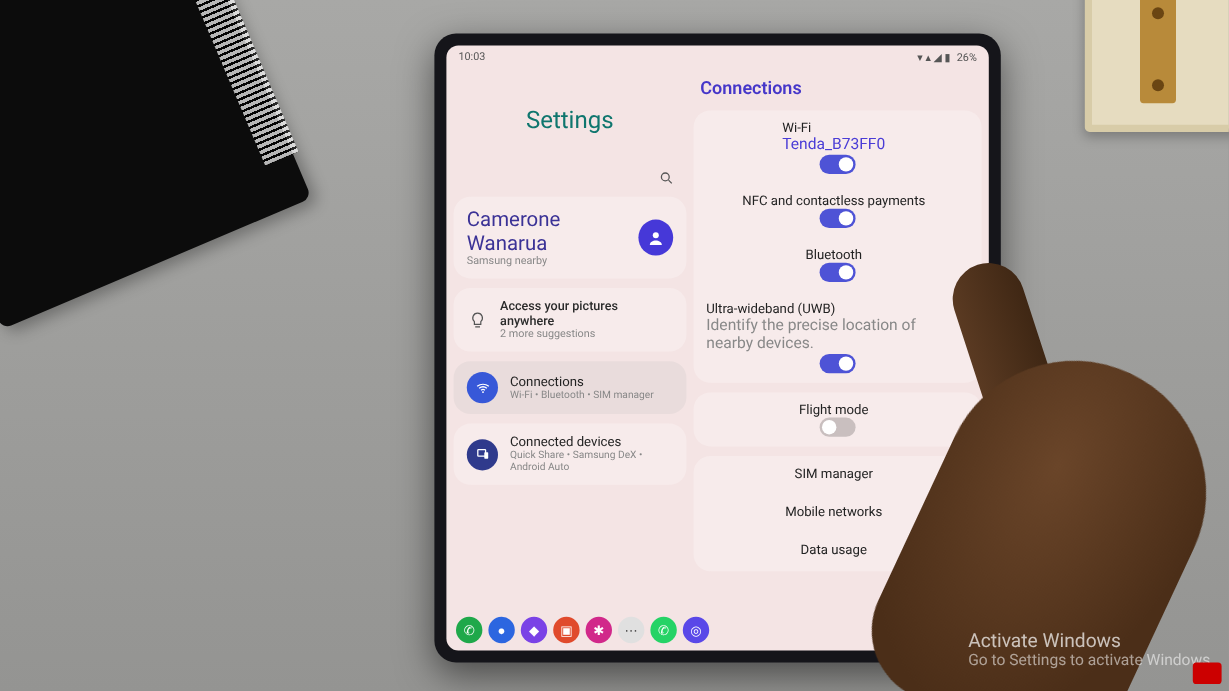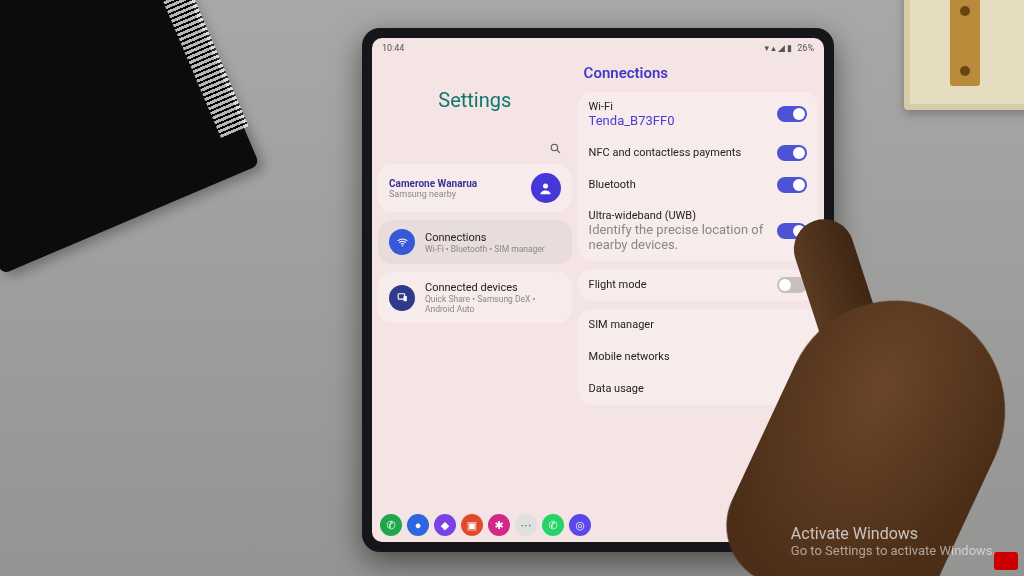--- a/index.html
+++ b/index.html
@@ -20,21 +20,21 @@
   }
   .box-barcode { position:absolute; right:-5px; top:20px; width:30px; height:200px; background: repeating-linear-gradient(0deg,#fff 0,#fff 3px,#000 3px,#000 5px); opacity:.7;}
   .wood {
     position:absolute; right:-20px; top:-20px; width:140px; height:130px;
     background:#e6dcc0; border:6px solid #d8cca8; border-radius:4px;
     box-shadow: 0 4px 10px rgba(0,0,0,.25);
   }
   .hinge { position:absolute; left:40px; top:10px; width:30px; height:90px; background:#b88a3a; border-radius:3px; }
   .hinge::before, .hinge::after { content:""; position:absolute; left:10px; width:10px; height:10px; background:#6a4512; border-radius:50%; }
   .hinge::before{top:10px;} .hinge::after{bottom:10px;}
-  .activate { position:absolute; right:28px; bottom:18px; text-align:left; color:rgba(255,255,255,.55); font-size:13px;}
+  .activate { position:absolute; right:12px; bottom:18px; text-align:left; color:rgba(255,255,255,.55); font-size:13px;}
   .activate .h { font-size:16px; color:rgba(255,255,255,.7); }
   
   .device {
     position:absolute; left:362px; top:28px; width:472px; height:524px;
     background:#15151a; border-radius:18px; padding:10px;
     box-shadow: 0 10px 30px rgba(0,0,0,.5);
   }
   .screen {
     width:100%; height:100%; border-radius:10px;
     background:#f4e4e4; 
@@ -50,40 +50,40 @@
   .left { flex: 0 0 44%; }
   .right { flex:1; }
   .left-title { font-size:20px; color:#0f766e; text-align:center; margin:30px 0 28px 0; font-weight:400;}
   .search-row { display:flex; justify-content:flex-end; padding:2px 10px 6px 0;}
   .search-icon svg { width:13px; height:13px; stroke:#555; }
   .card {
     background:#f7ebeb; border-radius:14px; padding:9px 11px; margin-bottom:8px;
   }
   .card.selected { background:#e9dcdc; }
   .account { display:flex; align-items:center; justify-content:space-between;}
-  .account .name { font-size:10px; color:#3b3296; font-weight:700;}
+  .account .name { font-size:17px; color:#3b3296; font-weight:400;}
   .account .sub { font-size:9px; color:#888;}
   .avatar { width:30px; height:30px; border-radius:50%; background:#4638d8; display:flex; align-items:center; justify-content:center;}
   .avatar svg{ width:15px; height:15px; fill:#fff;}
   .sugg { display:flex; align-items:center; gap:10px;}
   .bulb { width:18px; display:flex; justify-content:center; }
   .bulb svg{ width:16px; height:16px; stroke:#555; fill:none;}
   .sugg .t { font-size:10.5px; font-weight:500; line-height:1.2;}
   .sugg .s { font-size:9px; color:#888;}
   .cat { display:flex; gap:10px; align-items:center;}
   .cat-icon { width:26px; height:26px; border-radius:50%; display:flex; align-items:center; justify-content:center; flex-shrink:0;}
   .cat-icon.blue { background:#3758d8;}
   .cat-icon.navy { background:#2f3a8c;}
   .cat-icon svg { width:13px; height:13px; fill:#fff;}
   .cat .t { font-size:11px; color:#222;}
   .cat .s { font-size:8.5px; color:#888;}
   
   .right-title { font-size:15px; color:#4536c9; font-weight:600; padding:6px 4px 10px 6px;}
   .group { background:#f7ebeb; border-radius:14px; margin-bottom:8px; overflow:hidden;}
-  .row { display:flex; align-items:center; justify-content:space-between; padding:8px 11px; min-height:32px;}
+  .row { display:flex; align-items:center; justify-content:space-between; padding:8px 11px; min-height:32px;flex-direction:column;}
   .row + .row { border-top: none; }
   .row .labels { flex:1; padding-right:6px;}
   .row .t { font-size:11px; color:#222;}
   .row .s { font-size:13px; color:#888; line-height:1.2;}
   .row .s.link { color:#4a3cd6;}
   .toggle { width:30px; height:16px; border-radius:9px; position:relative; flex-shrink:0;}
   .toggle .knob { position:absolute; top:2px; width:12px; height:12px; border-radius:50%; background:#fff;}
   .toggle.on { background:#4e53d6;} .toggle.on .knob{ right:2px;}
   .toggle.off { background:#c9bfbf;} .toggle.off .knob{ left:2px;}
   
@@ -117,21 +117,21 @@
     <div class="box-barcode"></div>
   </div>
   <div class="wood">
     <div class="hinge"></div>
   </div>
 
   <div class="device">
     <div class="screen">
 
       <div class="statusbar">
-        <span>10:44</span>
+        <span>10:03</span>
         <span class="icons">
           <span>▾ ▴ ◢ ▮</span>
           <span>26%</span>
         </span>
       </div>
 
       <div class="main">
 
         <div class="pane left">
           <div class="left-title">Settings</div>
@@ -150,20 +150,32 @@
               <div class="sub">Samsung nearby</div>
             </div>
             <div class="avatar">
               <svg viewBox="0 0 24 24">
                   <circle cx="12" cy="8" r="4"></circle>
                   <path d="M4 21c0-4 4-6 8-6s8 2 8 6z"></path>
                 </svg>
             </div>
           </div>
 
+          <div class="card sugg">
+            <div class="bulb">
+              <svg viewBox="0 0 24 24" stroke-width="1.5">
+                  <path d="M12 3a6 6 0 0 0-4 10.5V17h8v-3.5A6 6 0 0 0 12 3z"></path>
+                  <line x1="9" y1="20" x2="15" y2="20"></line>
+                </svg>
+            </div>
+            <div>
+              <div class="t">Access your pictures anywhere</div>
+              <div class="s">2 more suggestions</div>
+            </div>
+          </div>
 
           <div class="card selected cat">
             <div class="cat-icon blue">
               <svg viewBox="0 0 24 24">
                   <path d="M3 9a15 15 0 0 1 18 0M6 12a10 10 0 0 1 12 0M9 15a5 5 0 0 1 6 0" fill="none" stroke="#fff" stroke-width="2"></path>
                   <circle cx="12" cy="18" r="1.5"></circle>
                 </svg>
             </div>
             <div>
               <div class="t">Connections</div>

